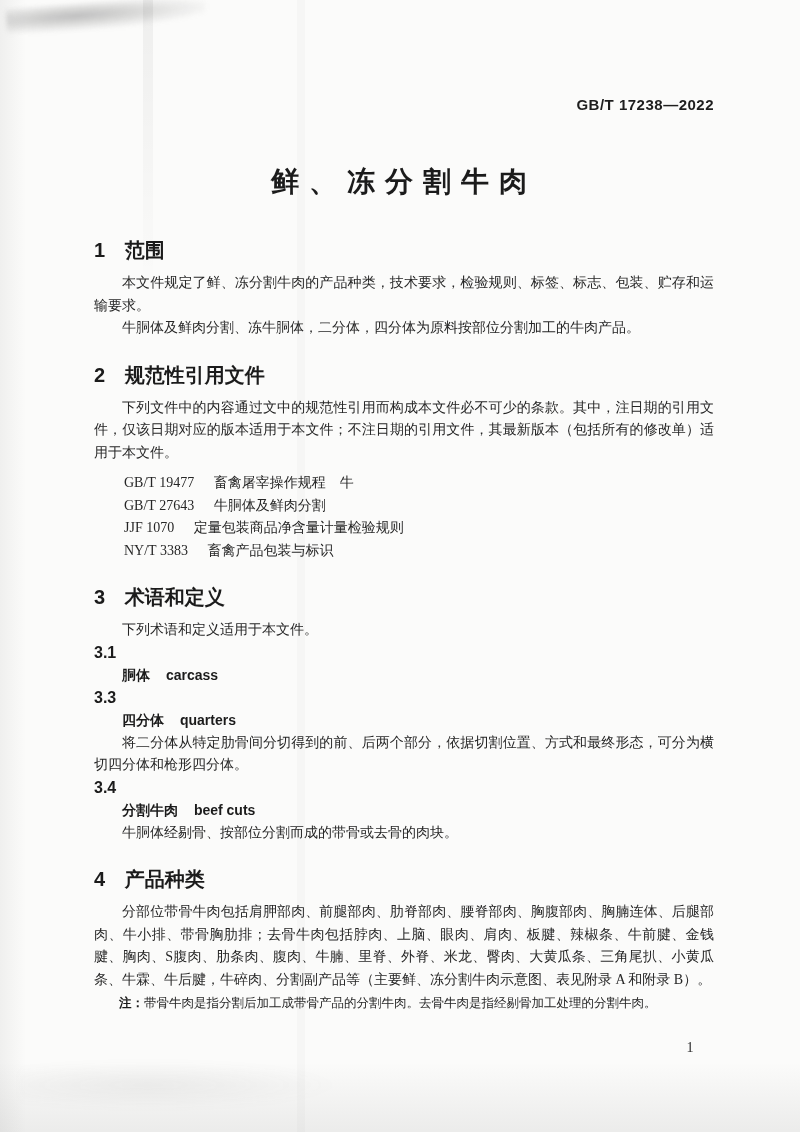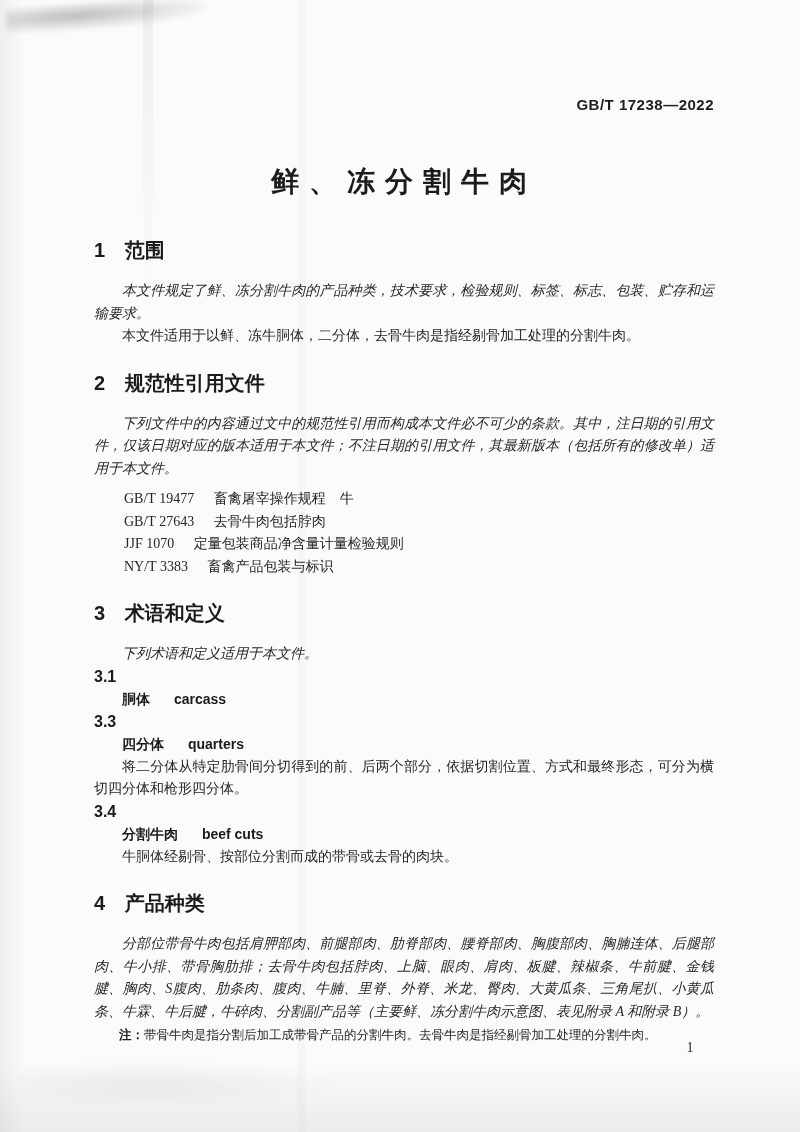--- a/index.html
+++ b/index.html
@@ -82,42 +82,42 @@
   .section-heading .sec-title { display: inline-block; margin-left: 14px; }
   .section-heading.first { margin-top: 36px; }
 
   p.body-para {
     margin: 0;
     font-size: 14px;
     line-height: 22.5px;
     text-align: justify;
     text-indent: 2em;
   }
-  p.body-para.gap-top { margin-top: 16px; font-style: italic; }
+  p.body-para.gap-top { margin-top: 8px; }
 
   .ref-list { margin: 8px 0 0 30px; font-size: 14px; line-height: 22.5px; }
   .ref-line { white-space: nowrap; }
   .ref-code { display: inline-block; }
   .ref-title { display: inline-block; margin-left: 16px; }
 
   .term-block { font-size: 14px; line-height: 22.5px; }
   .term-number {
     font-family: "Liberation Sans", "DejaVu Sans", sans-serif;
     font-weight: bold;
     font-size: 16px;
     color: #1b1b1b;
   }
   .term-title {
     margin-left: 2em;
     font-family: "Liberation Sans", "DejaVu Sans", sans-serif;
     font-weight: bold;
     font-size: 14px;
     color: #1b1b1b;
   }
-  .term-title .term-en { margin-left: 20px; }
+  .term-title .term-en { margin-left: 12px; }
   .term-def { margin: 0; text-indent: 2em; text-align: justify; }
 
   .note-line {
     margin-top: 2px;
     font-size: 12.5px;
     line-height: 20px;
     text-indent: 2em;
     text-align: justify;
   }
   .note-label {
@@ -150,35 +150,35 @@
 
   <div class="doc-header">GB/T 17238—2022</div>
 
   <div class="doc-title">鲜、冻分割牛肉</div>
 
   <div class="section-heading first">
     <span class="sec-num">1</span>
     <span class="sec-title">范围</span>
   </div>
   <p class="body-para gap-top">本文件规定了鲜、冻分割牛肉的产品种类，技术要求，检验规则、标签、标志、包装、贮存和运输要求。</p>
-  <p class="body-para">本文件适用于以鲜、冻牛胴体，二分体，去骨牛肉是指经剔骨加工处理的分割牛肉。</p>
+  <p class="body-para">牛胴体及鲜肉分割、冻牛胴体，二分体，四分体为原料按部位分割加工的牛肉产品。</p>
 
   <div class="section-heading">
     <span class="sec-num">2</span>
     <span class="sec-title">规范性引用文件</span>
   </div>
   <p class="body-para gap-top">下列文件中的内容通过文中的规范性引用而构成本文件必不可少的条款。其中，注日期的引用文件，仅该日期对应的版本适用于本文件；不注日期的引用文件，其最新版本（包括所有的修改单）适用于本文件。</p>
   <div class="ref-list">
     <div class="ref-line">
       <span class="ref-code">GB/T 19477</span>
       <span class="ref-title">畜禽屠宰操作规程　牛</span>
     </div>
     <div class="ref-line">
       <span class="ref-code">GB/T 27643</span>
-      <span class="ref-title">去骨牛肉包括脖肉</span>
+      <span class="ref-title">牛胴体及鲜肉分割</span>
     </div>
     <div class="ref-line">
       <span class="ref-code">JJF 1070</span>
       <span class="ref-title">定量包装商品净含量计量检验规则</span>
     </div>
     <div class="ref-line">
       <span class="ref-code">NY/T 3383</span>
       <span class="ref-title">畜禽产品包装与标识</span>
     </div>
   </div>

